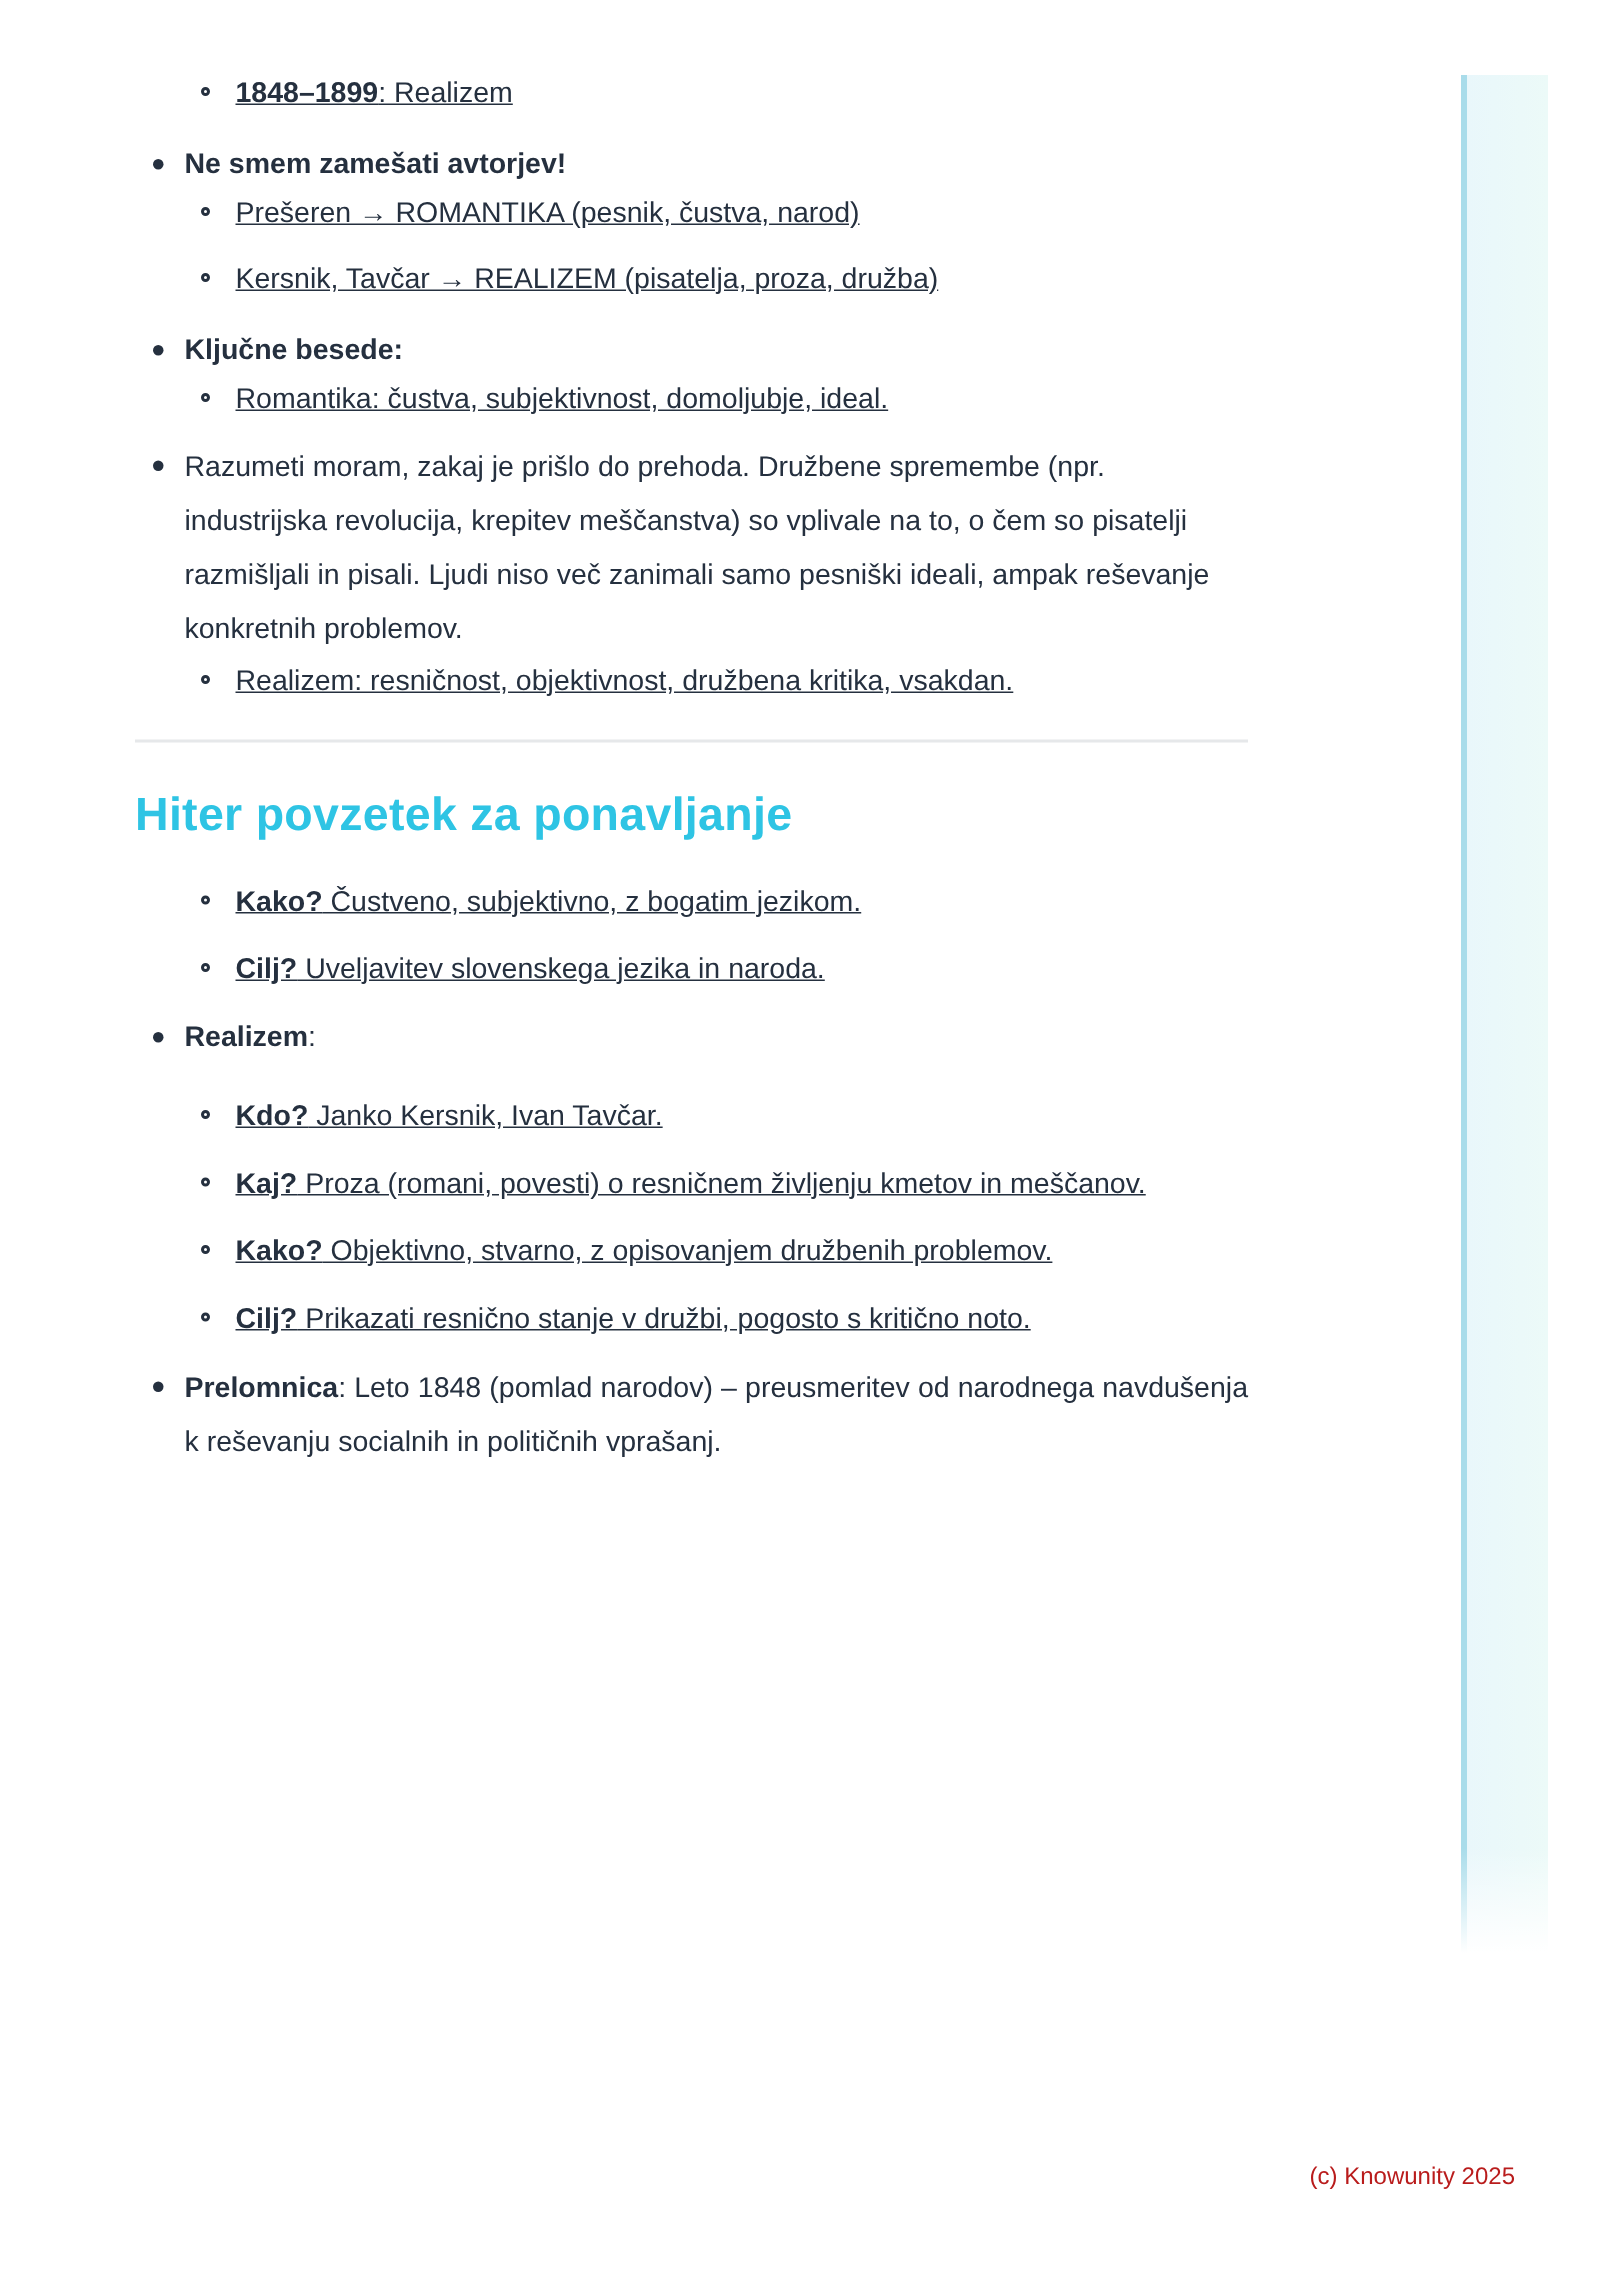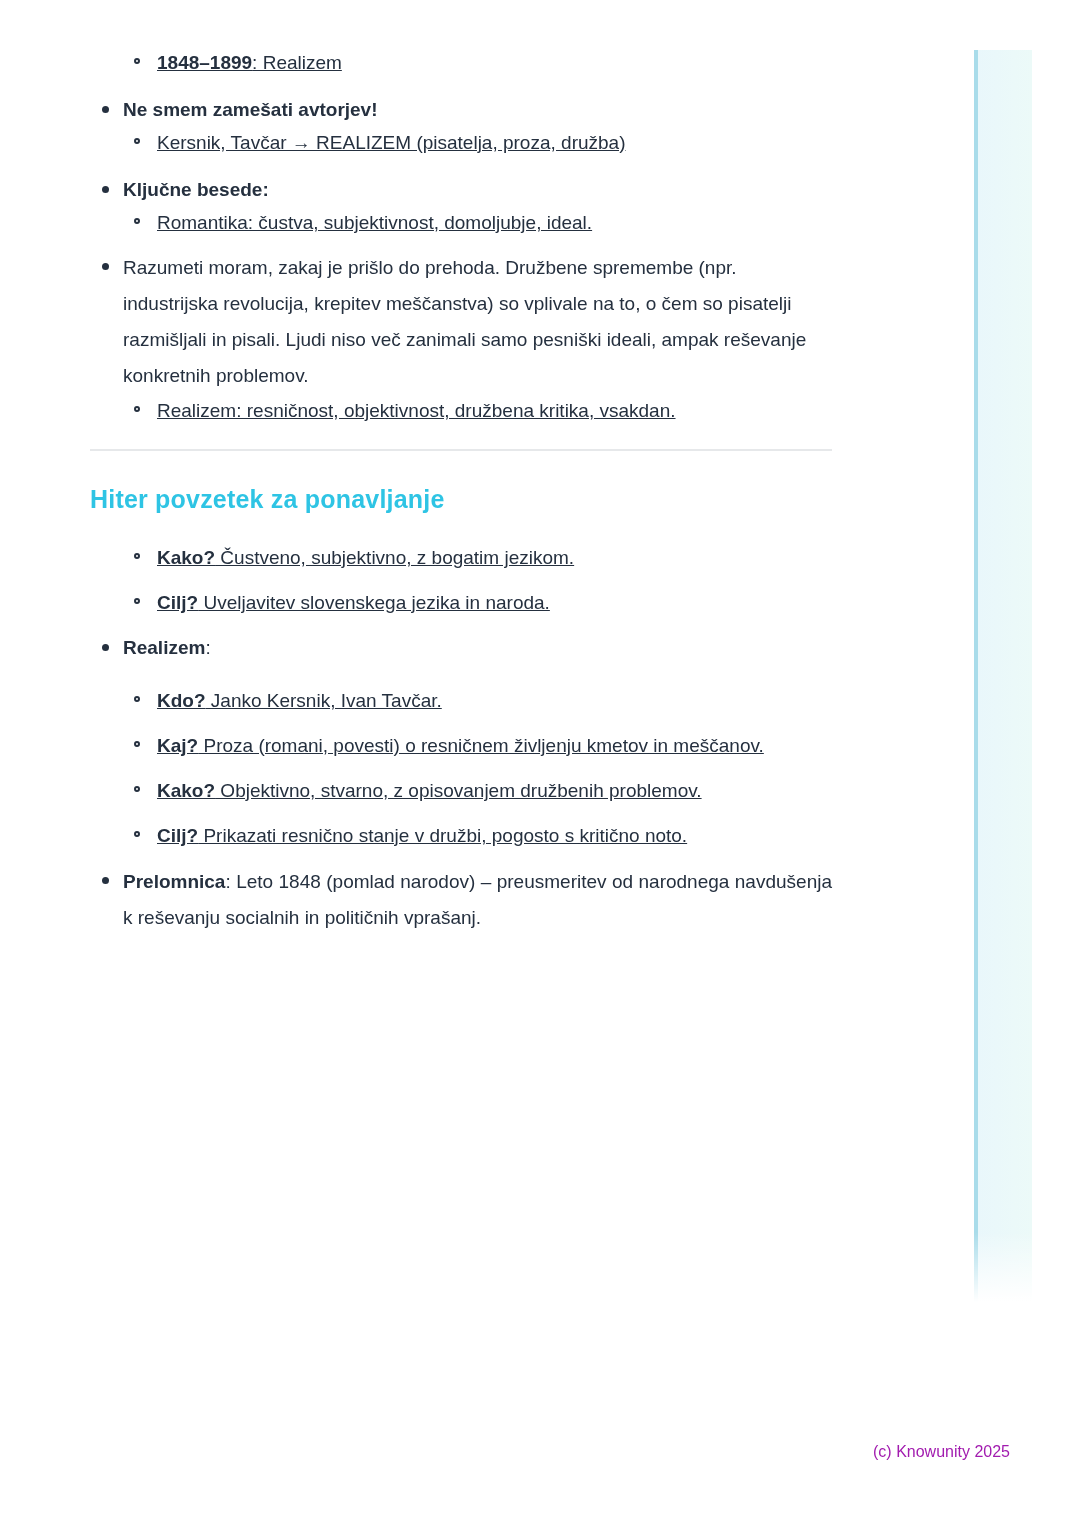--- a/index.html
+++ b/index.html
@@ -58,52 +58,55 @@
 
   .divider {
     border: none;
     border-top: 2px solid #e6e8ea;
     margin-top: 22px;
     width: 742px;
   }
 
   .summary-heading {
     margin: 30px 0 24px 0;
-    font-size: 25px;
+    font-size: 31px;
     line-height: 36px;
     font-weight: 700;
     color: #2ec4e4;
     letter-spacing: 0.2px;
   }
 
   .sum .l1 { margin-top: 11px; margin-bottom: 20px; }
   .sum .l2 { margin-bottom: 12px; }
 
   .footer-credit {
     position: absolute;
     top: 1442px;
     right: 70px;
     font-size: 16px;
     line-height: 20px;
-    color: #a21caf;
+    color: #b91c1c;
   }
 </style>
 </head>
 <body>
 
 <div class="accent-bar"></div>
 
 <div class="content">
 
   <div class="row l2">
     <span class="bullet-circle"></span><span class="bold">1848–1899</span><span>: Realizem</span>
   </div>
 
   <div class="row l1">
     <span class="bullet-dot"></span><span class="bold">Ne smem zamešati avtorjev!</span>
+  </div>
+  <div class="row l2">
+    <span class="bullet-circle"></span><span>Prešeren → ROMANTIKA (pesnik, čustva, narod)</span>
   </div>
   <div class="row l2">
     <span class="bullet-circle"></span><span>Kersnik, Tavčar → REALIZEM (pisatelja, proza, družba)</span>
   </div>
 
   <div class="row l1">
     <span class="bullet-dot"></span><span class="bold">Ključne besede:</span>
   </div>
   <div class="row l2">
     <span class="bullet-circle"></span><span>Romantika: čustva, subjektivnost, domoljubje, ideal.</span>

